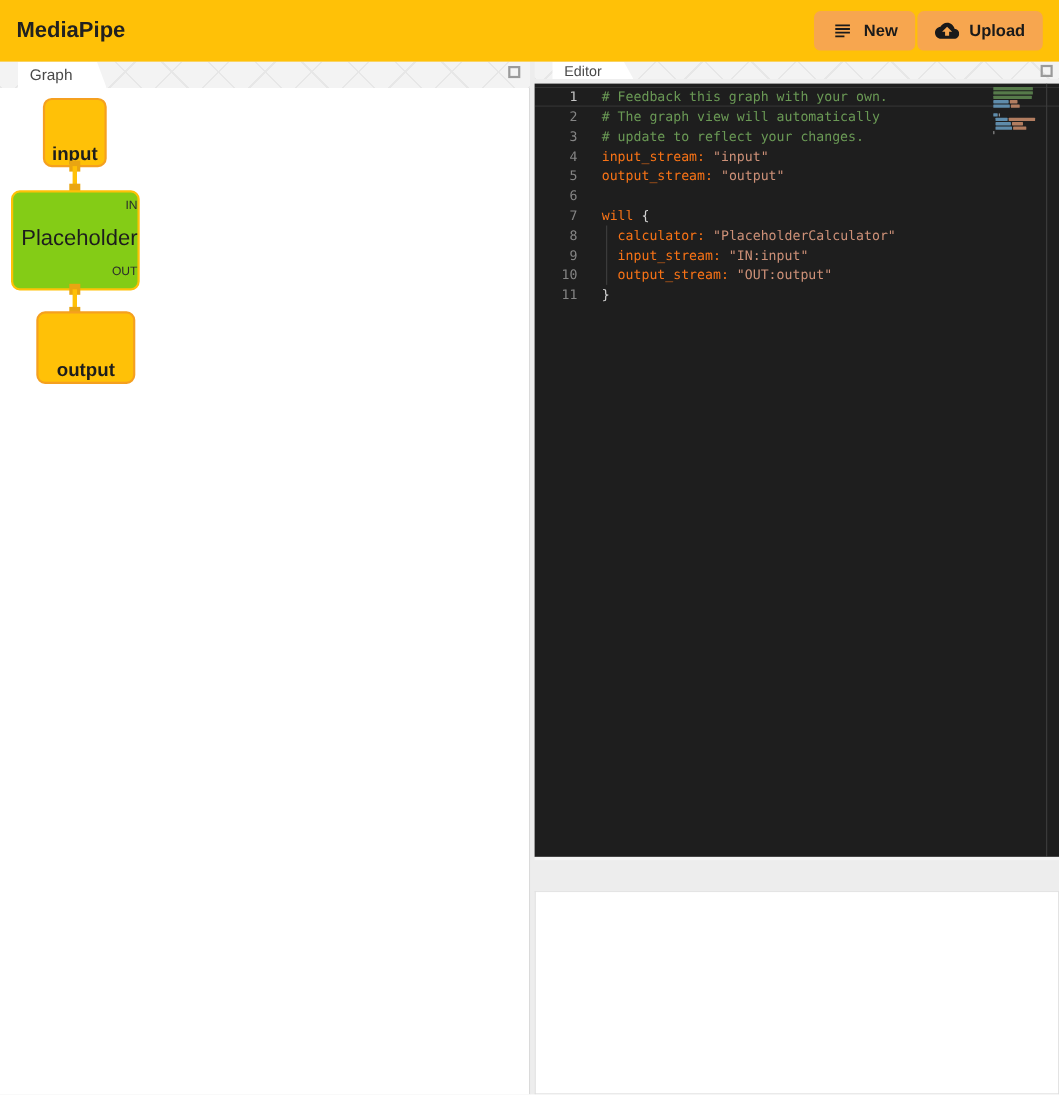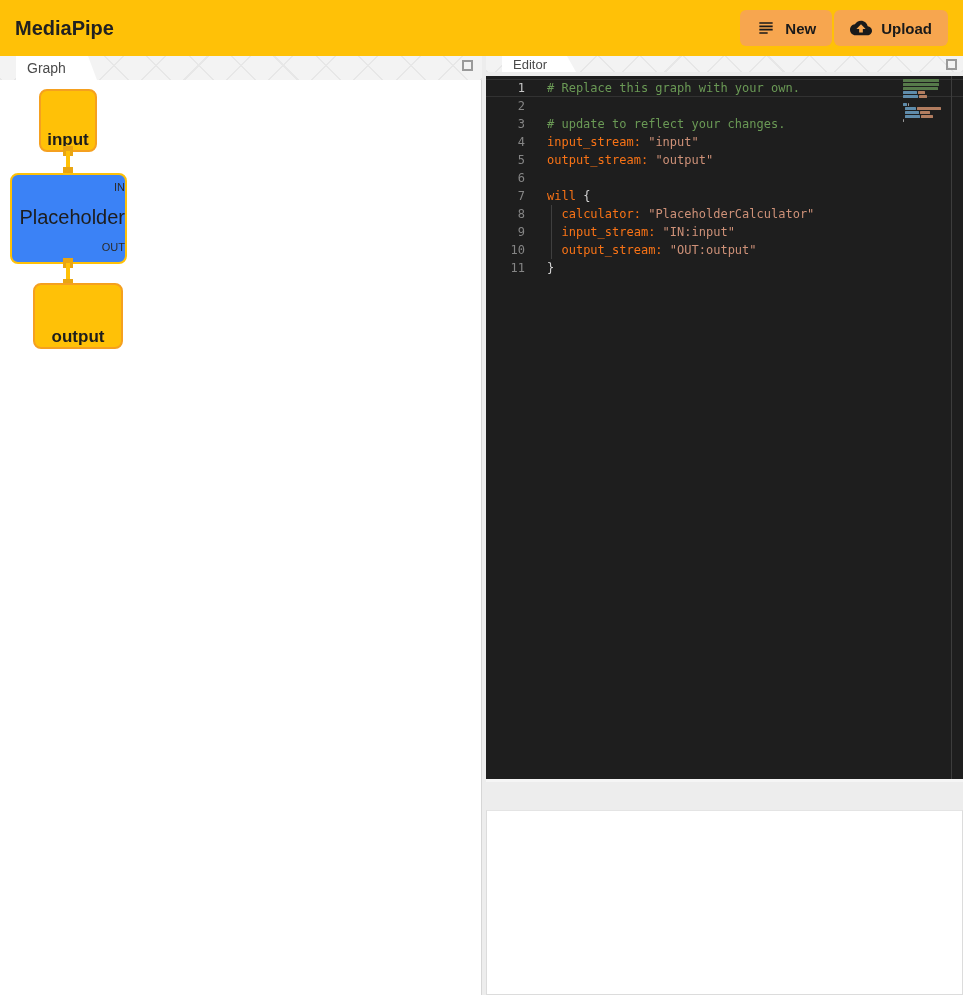--- a/index.html
+++ b/index.html
@@ -35,21 +35,21 @@
   .graph-strip .maxbtn { right:9px; }
   .graph-content { position:absolute; left:0; top:24px; right:0; bottom:0; background:#ffffff;
                    border-right:1px solid #d6d6d6; }
 
   .gnode { position:absolute; border-radius:8px; display:flex; align-items:flex-end; justify-content:center;
            cursor:pointer; }
   .gnode.stream { background:#FFC107; border:2px solid #F5A01F; color:#1d1d1d;
                   font-size:17px; font-weight:700; }
   .node-input  { left:39px; top:9px;   width:58px; height:63px; }
   .node-output { left:33px; top:203px; width:90px; height:66px; }
-  .node-calc { left:10px; top:93px; width:117px; height:91px; background:#3b82f6;
+  .node-calc { left:10px; top:93px; width:117px; height:91px; background:#84cc16;
                border:2px solid #FFC107; flex-direction:column; justify-content:space-between;
                padding:6px 0 9px 0; }
   .port-label { font-size:11px; color:#2b2b2b; }
   .calc-label { font-size:20px; color:#1d1d1d; }
   .edge-line { position:absolute; left:66px; width:4px; background:#FFC107; }
   .edge-pin  { position:absolute; left:63px; width:10px; height:10px; background:#E9A512; }
 
   
   .editor-panel { position:absolute; left:486px; top:56px; width:477px; height:723px; }
   .editor-strip { height:16px; }
@@ -151,22 +151,22 @@
 
   <div class="editor-panel">
     <div class="strip editor-strip">
       <div class="tab editor-tab">
         <span>Editor</span>
       </div>
       <div class="maxbtn"></div>
     </div>
     <div class="editor-body">
       <div class="ed-lines">
-          <div class="ed-line active"><span class="ln">1</span><span class="code"><span class="tok-comment"># Replace this graph with your own.</span></span></div>
-          <div class="ed-line"><span class="ln">2</span></div>
+          <div class="ed-line active"><span class="ln">1</span><span class="code"><span class="tok-comment"># Feedback this graph with your own.</span></span></div>
+          <div class="ed-line"><span class="ln">2</span><span class="code"><span class="tok-comment"># The graph view will automatically</span></span></div>
           <div class="ed-line"><span class="ln">3</span><span class="code"><span class="tok-comment"># update to reflect your changes.</span></span></div>
           <div class="ed-line"><span class="ln">4</span><span class="code"><span class="tok-key">input_stream:</span><span class="tok-plain"> </span><span class="tok-string">"input"</span></span></div>
           <div class="ed-line"><span class="ln">5</span><span class="code"><span class="tok-key">output_stream:</span><span class="tok-plain"> </span><span class="tok-string">"output"</span></span></div>
           <div class="ed-line"><span class="ln">6</span><span class="code"></span></div>
           <div class="ed-line"><span class="ln">7</span><span class="code"><span class="tok-key">will</span><span class="tok-plain"> {</span></span></div>
           <div class="ed-line"><span class="ln">8</span><span class="code"><span class="tok-plain">  </span><span class="tok-key">calculator:</span><span class="tok-plain"> </span><span class="tok-string">"PlaceholderCalculator"</span></span></div>
           <div class="ed-line"><span class="ln">9</span><span class="code"><span class="tok-plain">  </span><span class="tok-key">input_stream:</span><span class="tok-plain"> </span><span class="tok-string">"IN:input"</span></span></div>
           <div class="ed-line"><span class="ln">10</span><span class="code"><span class="tok-plain">  </span><span class="tok-key">output_stream:</span><span class="tok-plain"> </span><span class="tok-string">"OUT:output"</span></span></div>
           <div class="ed-line"><span class="ln">11</span><span class="code"><span class="tok-plain">}</span></span></div>
         </div>

